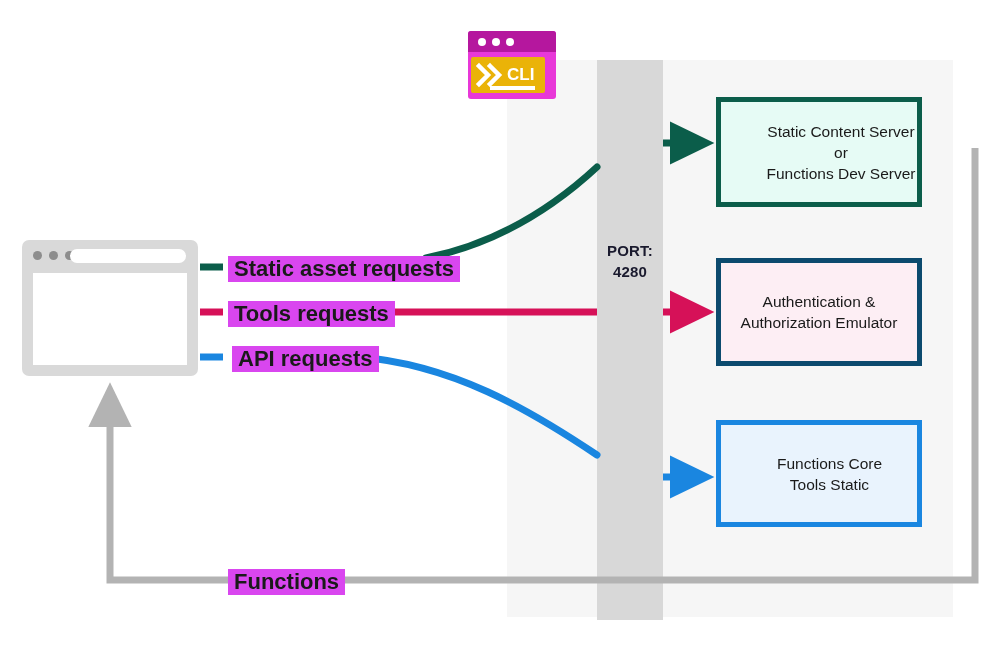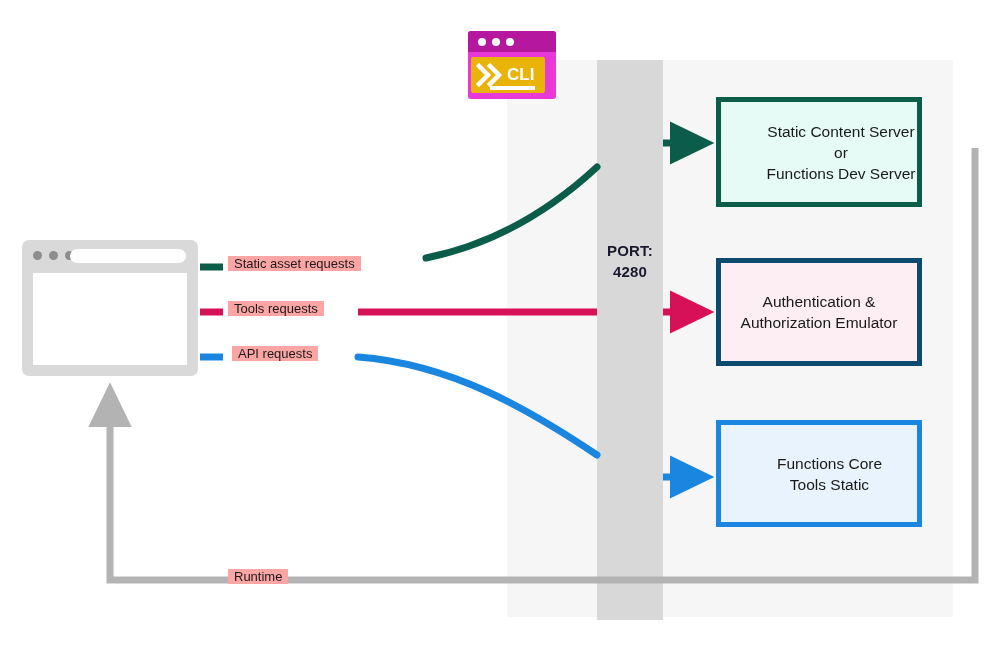--- a/index.html
+++ b/index.html
@@ -160,26 +160,27 @@
     left: 716px; top: 420px;
     width: 206px; height: 107px;
     border: 5px solid #1a86e0;
     background: #e9f3fd;
     padding-left: 21px;
   }
 
   
   .flow-label {
     position: absolute;
-    font-size: 13px;
+    font-size: 22px;
     color: #1a1a1a;
-    background: #fca5a5;
+    background: #d946ef;
     padding: 0 6px;
     white-space: nowrap;
     z-index: 7;
+    font-weight: bold;
   }
   .lbl-static { left: 228px; top: 256px; }
   .lbl-auth   { left: 228px; top: 301px; }
   .lbl-api    { left: 232px; top: 346px; }
   .lbl-resp   { left: 228px; top: 569px; }
 </style>
 </head>
 <body>
 
 <div id="stage">
@@ -287,15 +288,15 @@
         <path d="M19,9 L28,18 L19,27" stroke="#ffffff" stroke-width="4.5" fill="none" stroke-linecap="square"></path>
         <text x="36" y="23" font-family="Liberation Sans, sans-serif" font-size="17" font-weight="bold" fill="#ffffff">CLI</text>
         <rect x="19" y="29" width="45" height="4" fill="#ffffff"></rect>
       </svg>
     </div>
   </div>
 
   <div class="flow-label lbl-static">Static asset requests</div>
   <div class="flow-label lbl-auth">Tools requests</div>
   <div class="flow-label lbl-api">API requests</div>
-  <div class="flow-label lbl-resp">Runtime</div>
+  <div class="flow-label lbl-resp">Functions</div>
 
 </div>
 
 </body></html>

